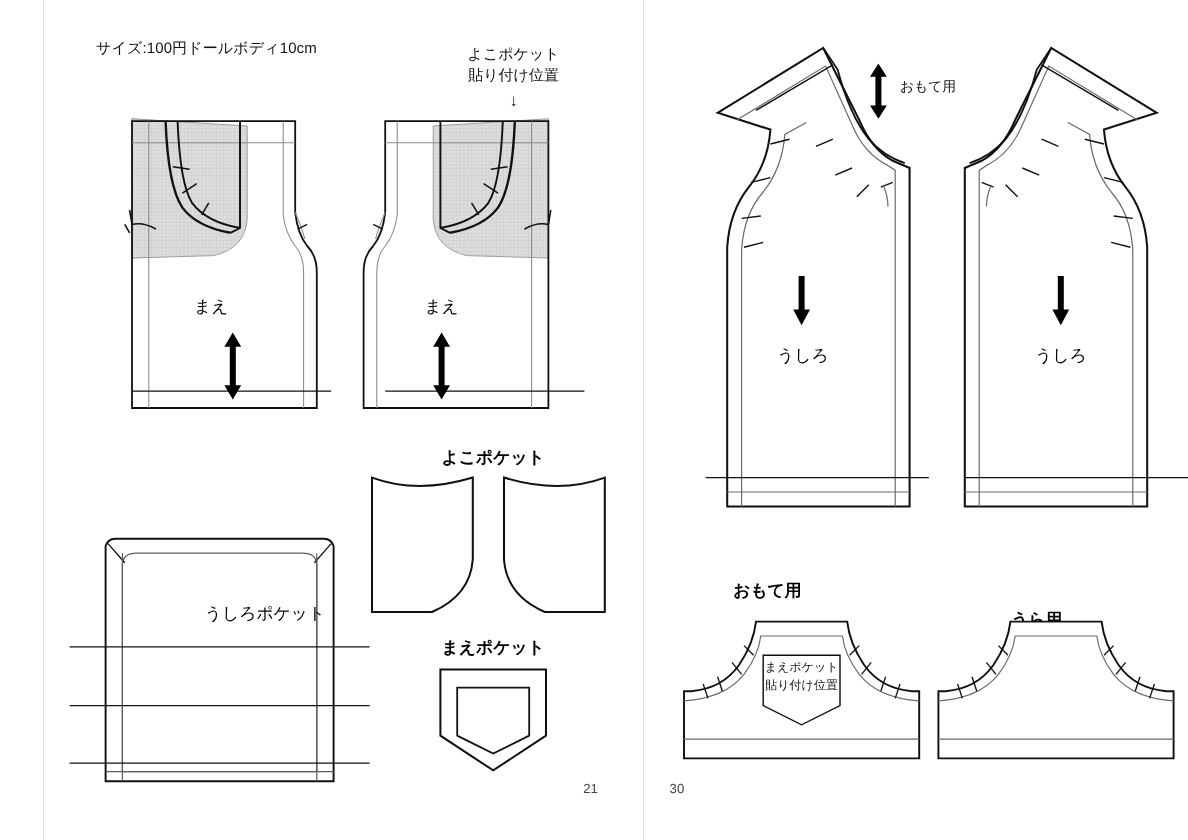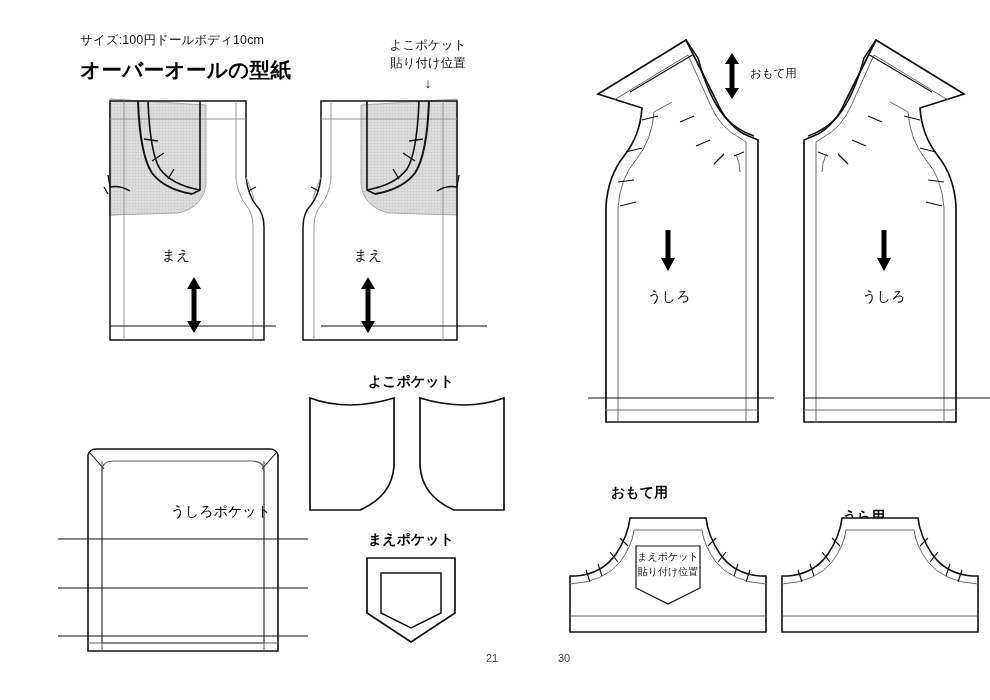--- a/index.html
+++ b/index.html
@@ -91,21 +91,20 @@
 </style>
 </head>
 <body>
 
 <div id="spread">
 
   <div class="page" id="page-left">
 
     <div class="txt size-note" style="left:44px; top:32px;">サイズ:100円ドールボディ10cm</div>
 
-    <div class="txt main-title" style="left:44px; top:57px;">オーバーオールの型紙</div>
 
     <div class="txt callout" style="left:340px; top:36px; width:104px;">よこポケット</div>
     <div class="txt callout" style="left:340px; top:54px; width:104px;">貼り付け位置</div>
     <div class="txt callout" style="left:340px; top:73px; width:104px; font-size:14px;">↓</div>
 
     <div class="svgwrap" style="left:60px; top:95px;">
       <svg width="190" height="265" viewBox="0 0 190 265">
         <defs>
           <pattern id="hatchA" width="3" height="3" patternUnits="userSpaceOnUse">
             <rect width="3" height="3" fill="#dedede"></rect>

